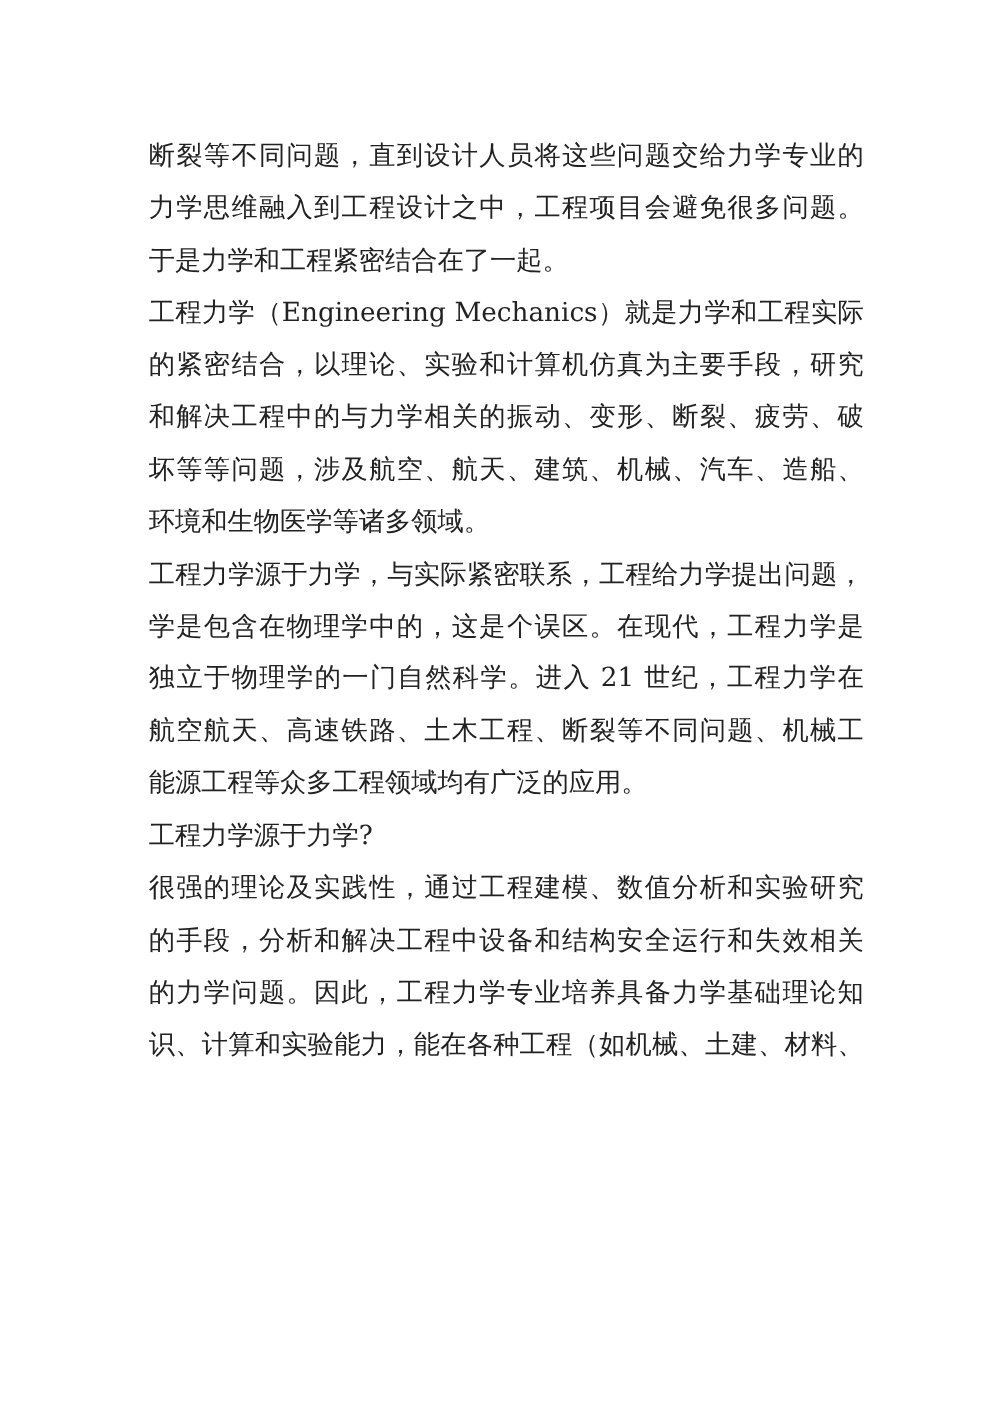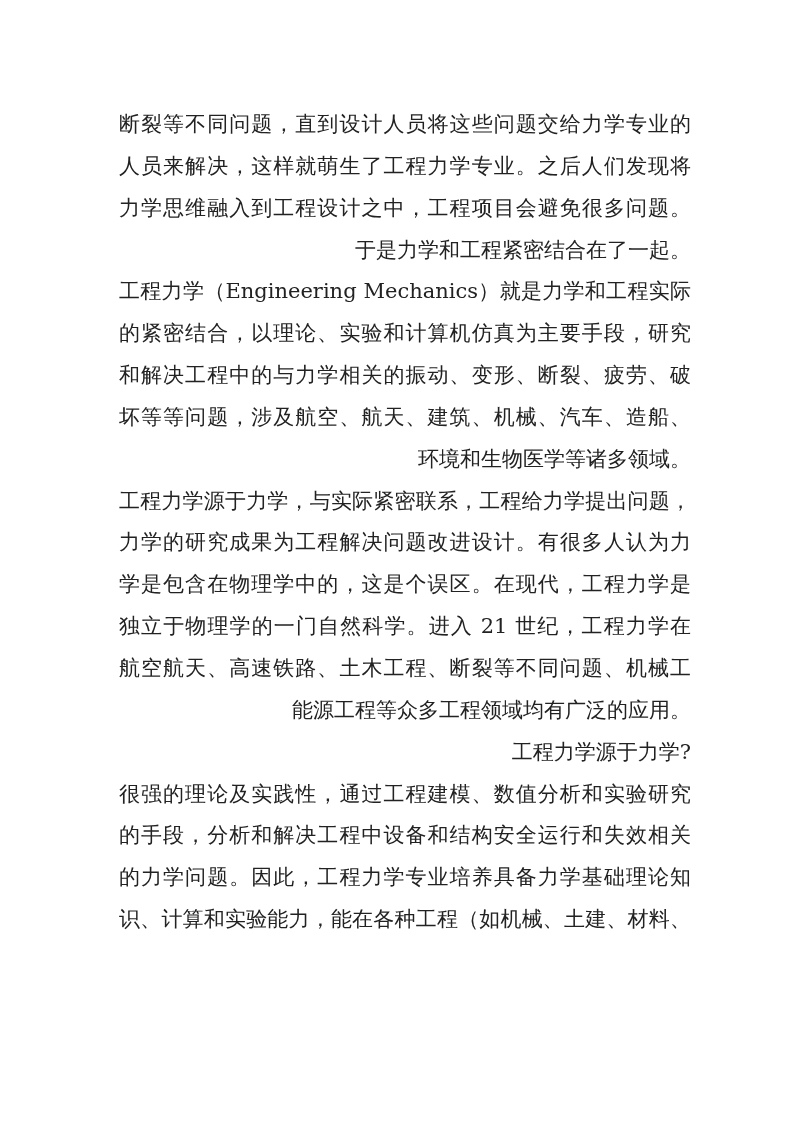--- a/index.html
+++ b/index.html
@@ -26,48 +26,46 @@
     font-size: 21px;
   }
   .para {
     margin: 0;
     padding: 0;
   }
   .line {
     height: 41.85px;
     line-height: 41.85px;
     overflow: hidden;
-    text-align: right;
+    text-align: left;
   }
   .line.just {
     text-align: justify;
     text-align-last: justify;
   }
 </style>
 </head>
 <body>
 
 <div class="page" style="background: rgb(255, 255, 255);">
   <div class="content" style="color: rgb(34, 34, 34);">
       <div class="para">
         <div class="line just">断裂等不同问题，直到设计人员将这些问题交给力学专业的</div>
-        <div class="line just">人员来解决，这样就萌生了工程力学专业。之后人们发现将</div>
         <div class="line just">力学思维融入到工程设计之中，工程项目会避免很多问题。</div>
         <div class="line">于是力学和工程紧密结合在了一起。</div>
       </div>
       <div class="para">
         <div class="line just">工程力学（Engineering Mechanics）就是力学和工程实际</div>
         <div class="line just">的紧密结合，以理论、实验和计算机仿真为主要手段，研究</div>
         <div class="line just">和解决工程中的与力学相关的振动、变形、断裂、疲劳、破</div>
         <div class="line just">坏等等问题，涉及航空、航天、建筑、机械、汽车、造船、</div>
         <div class="line">环境和生物医学等诸多领域。</div>
       </div>
       <div class="para">
         <div class="line just">工程力学源于力学，与实际紧密联系，工程给力学提出问题，</div>
-        <div class="line just">力学的研究成果为工程解决问题改进设计。有很多人认为力</div>
         <div class="line just">学是包含在物理学中的，这是个误区。在现代，工程力学是</div>
         <div class="line just">独立于物理学的一门自然科学。进入 21 世纪，工程力学在</div>
         <div class="line just">航空航天、高速铁路、土木工程、断裂等不同问题、机械工程、</div>
         <div class="line">能源工程等众多工程领域均有广泛的应用。</div>
       </div>
       <div class="para">
         <div class="line">工程力学源于力学?</div>
       </div>
       <div class="para">
         <div class="line just">很强的理论及实践性，通过工程建模、数值分析和实验研究</div>

